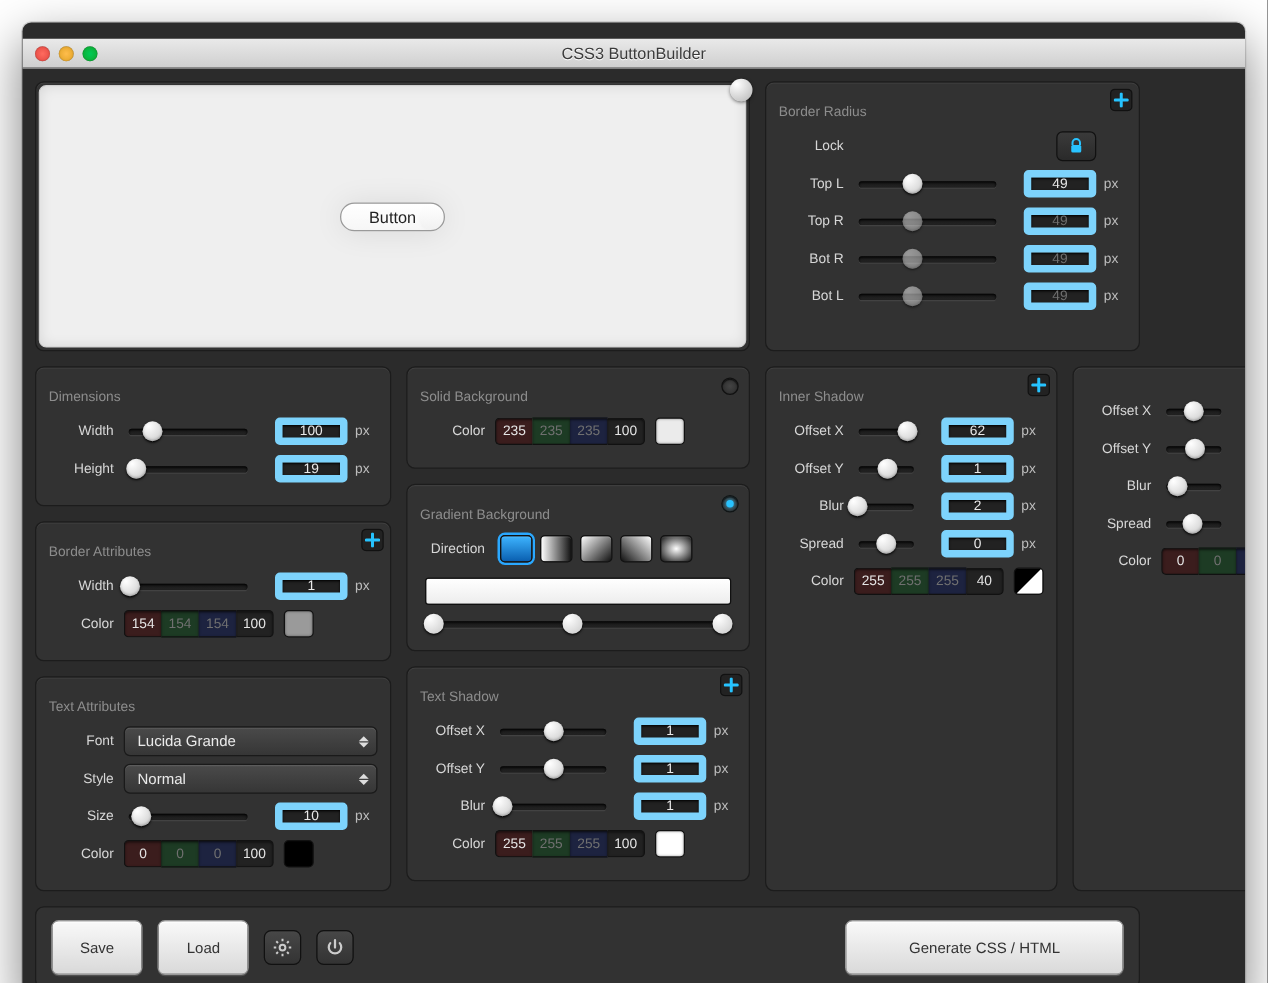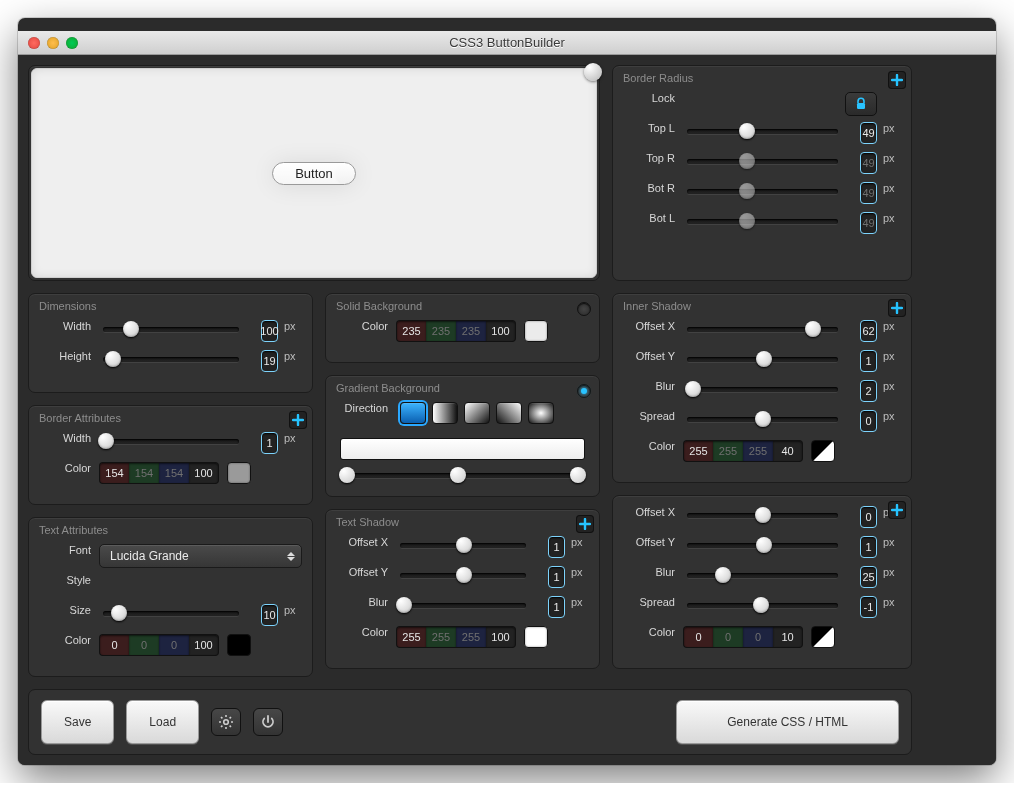--- a/index.html
+++ b/index.html
@@ -49,38 +49,38 @@
     display: grid;
     grid-template-columns: 285px 275px 300px;
     grid-gap: 12px;
   }
   .panel {
     background: #323232;
     border: 1px solid #1c1c1c;
     border-radius: 7px;
     box-shadow: inset 0 1px 0 rgba(255,255,255,0.06);
     position: relative;
-    padding: 6px 10px 12px 10px;
+    padding: 18px 10px 12px 10px;
   }
   .panel-title {
     font-size: 11px; color: #8d8d8d;
     margin-bottom: 8px;
   }
   .plus {
     position: absolute; top: 5px; right: 5px;
     width: 18px; height: 18px;
     border-radius: 4px;
     background: #222;
     display:flex; align-items:center; justify-content:center;
     box-shadow: inset 0 0 0 1px #111;
     cursor: pointer;
   }
   .plus svg { width:12px; height:12px; }
   .row {
-    display: flex; align-items: flex-start;
+    display: flex; align-items: center;
     margin: 4px 0;
     min-height: 26px;
   }
   .label {
     width: 60px; text-align: right;
     font-size: 11px; color: #d7d7d7;
     padding-right: 8px;
   }
   .slider {
     flex: 1;
@@ -96,22 +96,22 @@
   .slider .thumb {
     position:absolute; top:1px;
     width:16px; height:16px; border-radius:50%;
     background: radial-gradient(circle at 30% 25%, #fff, #c8c8c8);
     box-shadow: 0 1px 2px #000, inset 0 -1px 2px rgba(0,0,0,0.25);
     transform: translateX(-8px);
     cursor: pointer;
   }
   .slider.disabled .thumb { opacity: 0.5; }
   .valbox {
-    width: 17px; height: 22px;
-    background:#222; border:1px solid #7dd3fc; border-radius:4px;
+    width: 58px; height: 22px;
+    background:#222; border:6px solid #7dd3fc; border-radius:4px;
     color:#e9e9e9; font-size:11px;
     display:flex; align-items:center; justify-content:center;
     box-shadow: inset 0 1px 2px #000;
     margin-left: 10px;
   }
   .valbox.dim { color:#6f6f6f; }
   .unit { font-size:11px; color:#bdbdbd; margin-left:6px; width:18px; }
 
   .rgba {
     display:flex; gap:0; margin-left:0;
@@ -256,21 +256,21 @@
     background: linear-gradient(#474747,#333);
     border:1px solid #111;
     display:flex; align-items:center; justify-content:center;
     cursor:pointer;
   }
   .spacer { flex:1; }
 
   
   .col1 { display:flex; flex-direction:column; gap:12px; }
   .col2 { display:flex; flex-direction:column; gap:12px; }
-  .col3 { display:flex; flex-direction:column; gap:12px; }
+  .col3 { display:flex; flex-direction:row; gap:12px; }
   .preview-wrap .panel { padding:2px; }
 
   .tri-swatch {
     width:24px; height:22px; border-radius:4px; margin-left:8px;
     border:1px solid #111; overflow:hidden;
     background: linear-gradient(135deg,#000 0 49%, #fff 51% 100%);
     cursor:pointer;
   }
 </style>
 </head>
@@ -411,20 +411,27 @@
           <div class="dropdown">
             <span>Lucida Grande</span>
             <div class="arrows">
                 <span class="up"></span>
                 <span class="dn"></span>
               </div>
           </div>
         </div>
         <div class="row">
           <div class="label">Style</div>
+          <div class="dropdown">
+            <span>Normal</span>
+            <div class="arrows">
+                <span class="up"></span>
+                <span class="dn"></span>
+              </div>
+          </div>
         </div>
         <div class="row">
           <div class="label">Size</div>
           <div class="slider">
               <div class="track"></div>
               <div class="thumb" style="left:14%"></div>
             </div>
           <div class="valbox">10</div>
           <span class="unit">px</span>
         </div>

